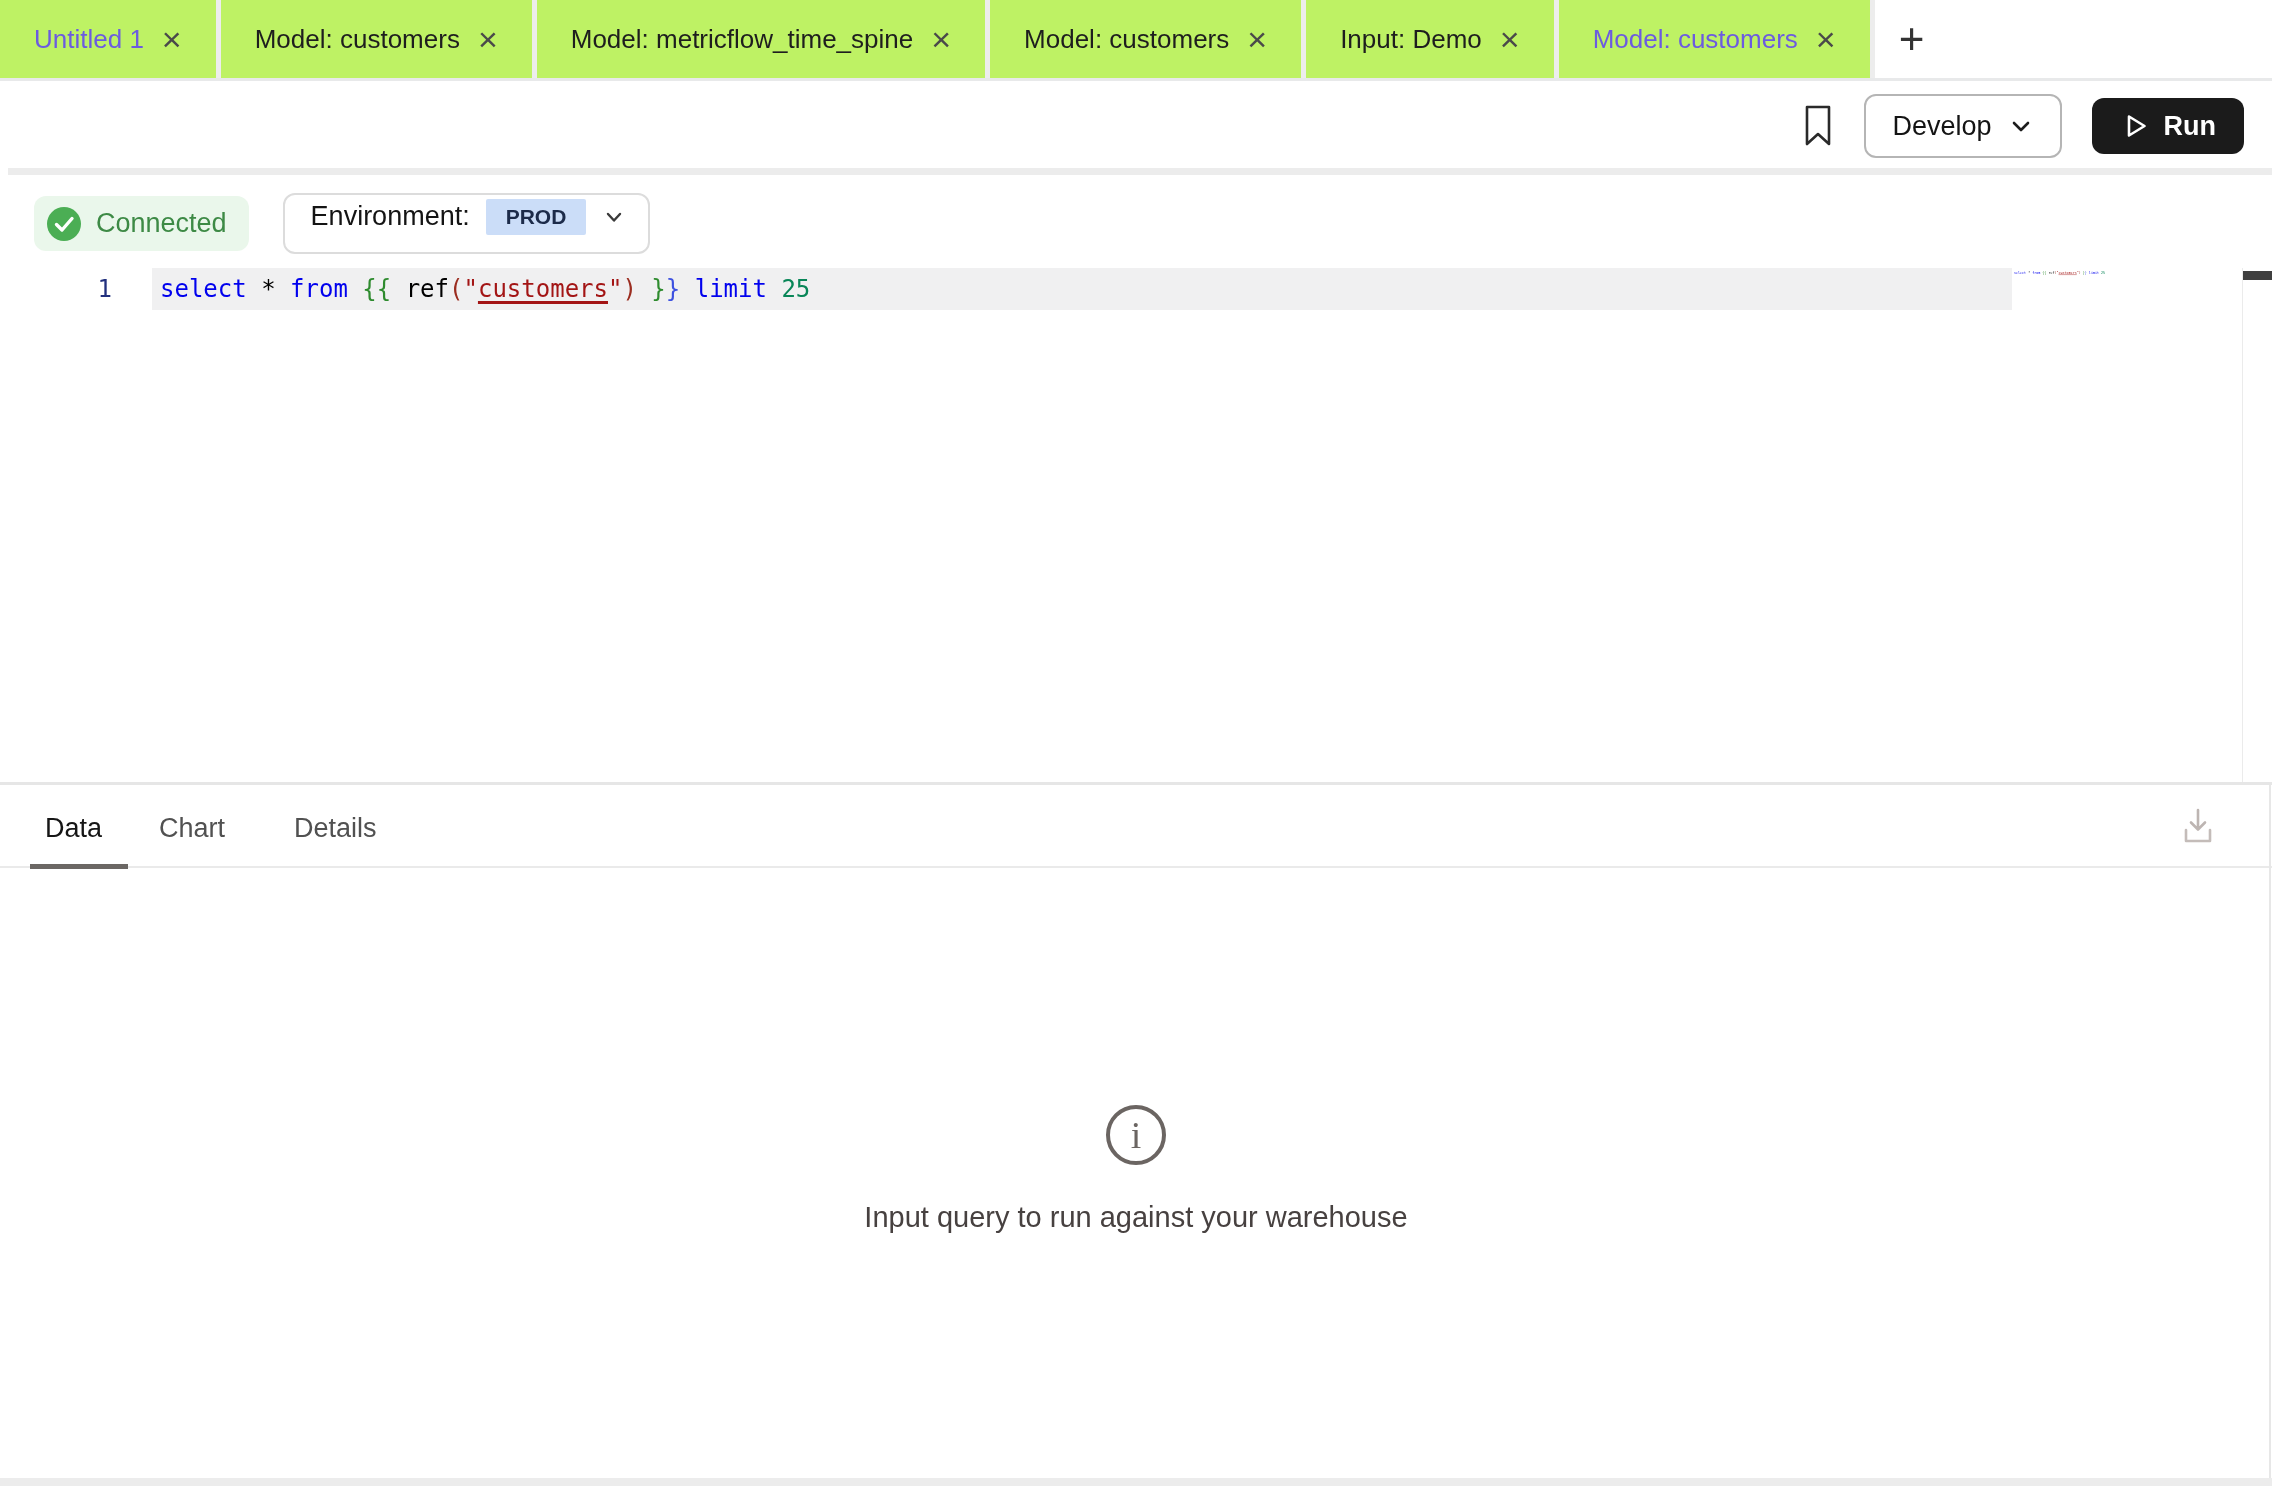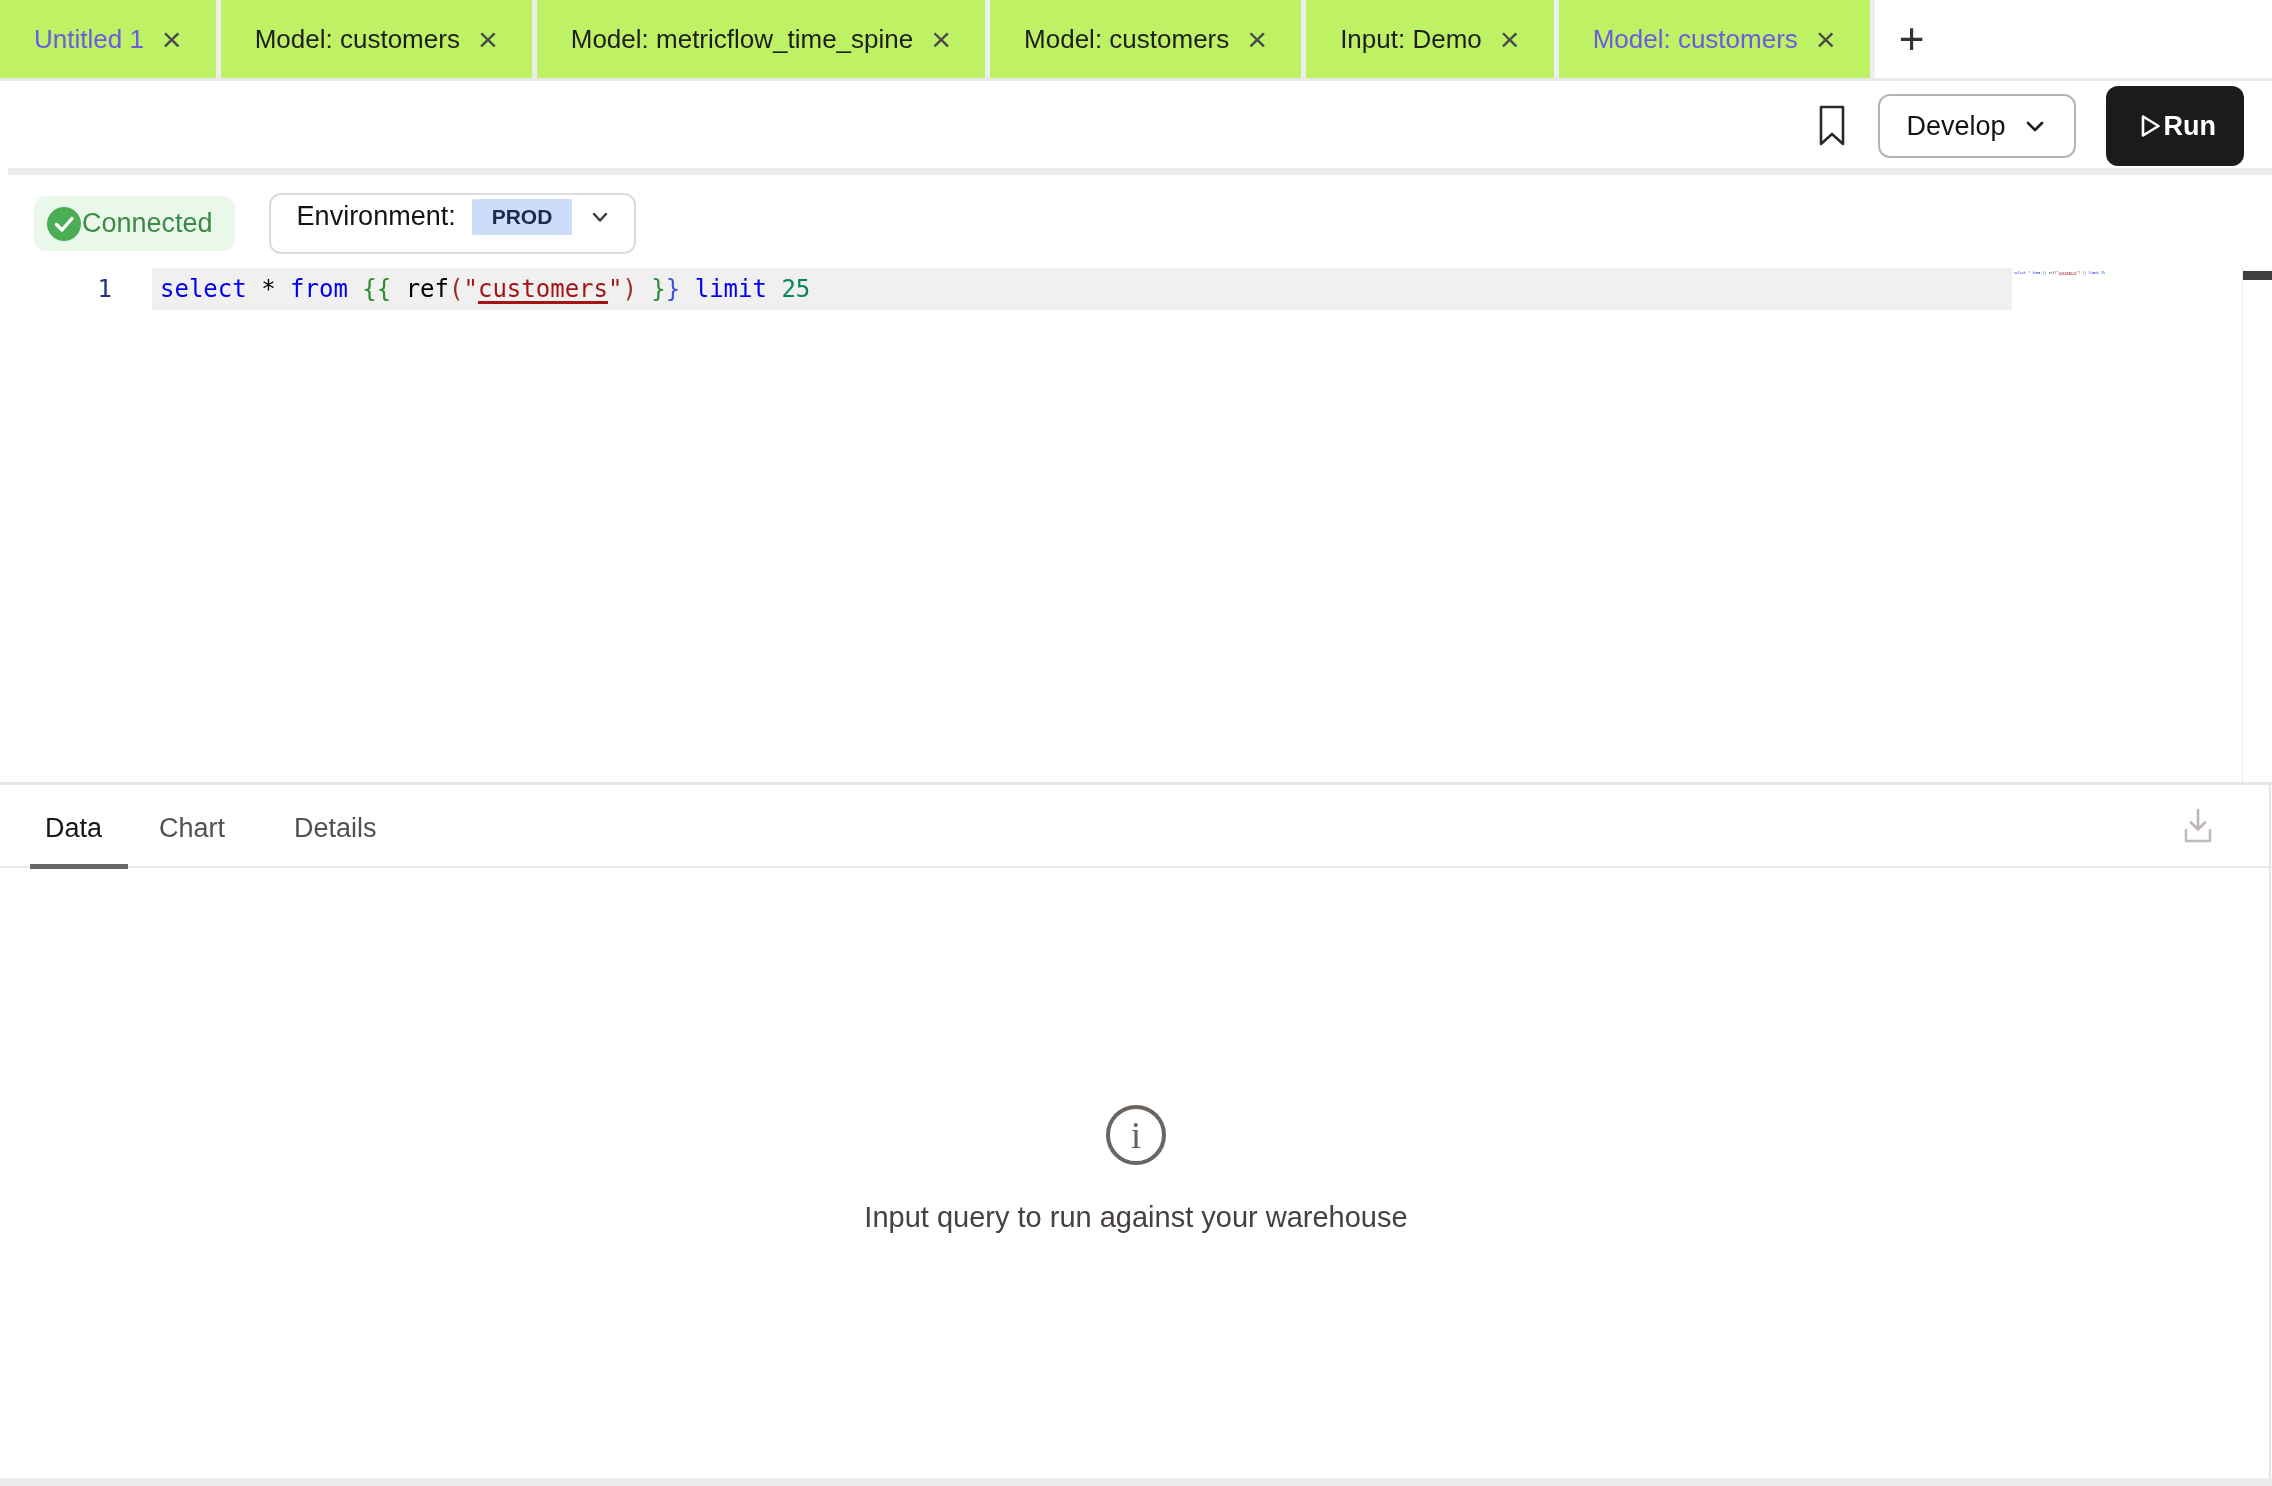--- a/index.html
+++ b/index.html
@@ -20,28 +20,28 @@
     width: 74px; font-size: 44px; font-weight: 300; color: #333; cursor: pointer; }
 
   
   .toolbar { position: absolute; top: 84px; left: 8px; right: 0; height: 91px;
     display: flex; align-items: center; justify-content: flex-end;
     gap: 30px; padding-right: 28px; border-bottom: 7px solid #ECECEC; background: #fff; }
   .bookmark-btn { display: flex; align-items: center; }
   .develop-btn { display: flex; align-items: center; gap: 16px;
     height: 64px; padding: 0 26px; border: 2px solid #B5B5B5; border-radius: 12px;
     background: #fff; font-size: 27px; color: #141414; cursor: pointer; }
-  .run-btn { display: flex; align-items: center; height: 80px;
+  .run-btn { display: flex; align-items: center; gap: 14px; height: 56px;
     padding: 0 28px; background: #1B1B1B; border-radius: 12px; border: none;
     font-size: 27px; color: #fff; font-weight: bold; cursor: pointer; }
 
   
   .statusrow { position: absolute; top: 193px; left: 34px; display: flex;
     align-items: center; gap: 34px; }
-  .connected-badge { display: flex; align-items: center; 
+  .connected-badge { display: flex; align-items: center; gap: 14px;
     height: 55px; padding: 0 22px 0 12px; background: #EAF7EB; border-radius: 12px; }
   .connected-badge .lbl { font-size: 27px; color: #3D8A45; }
   .env-pill { display: flex; align-items: center; gap: 16px; height: 61px;
     padding: 0 22px 14px 26px; background: #fff; border: 2px solid #DCDCDC;
     border-radius: 12px; cursor: pointer; }
   .env-pill .lbl { font-size: 27px; color: #141414; }
   .env-chip { background: #CBDDF8; border-radius: 2px; padding: 6px 20px;
     font-size: 21px; font-weight: bold; color: #1C2B4A; }
 
   

